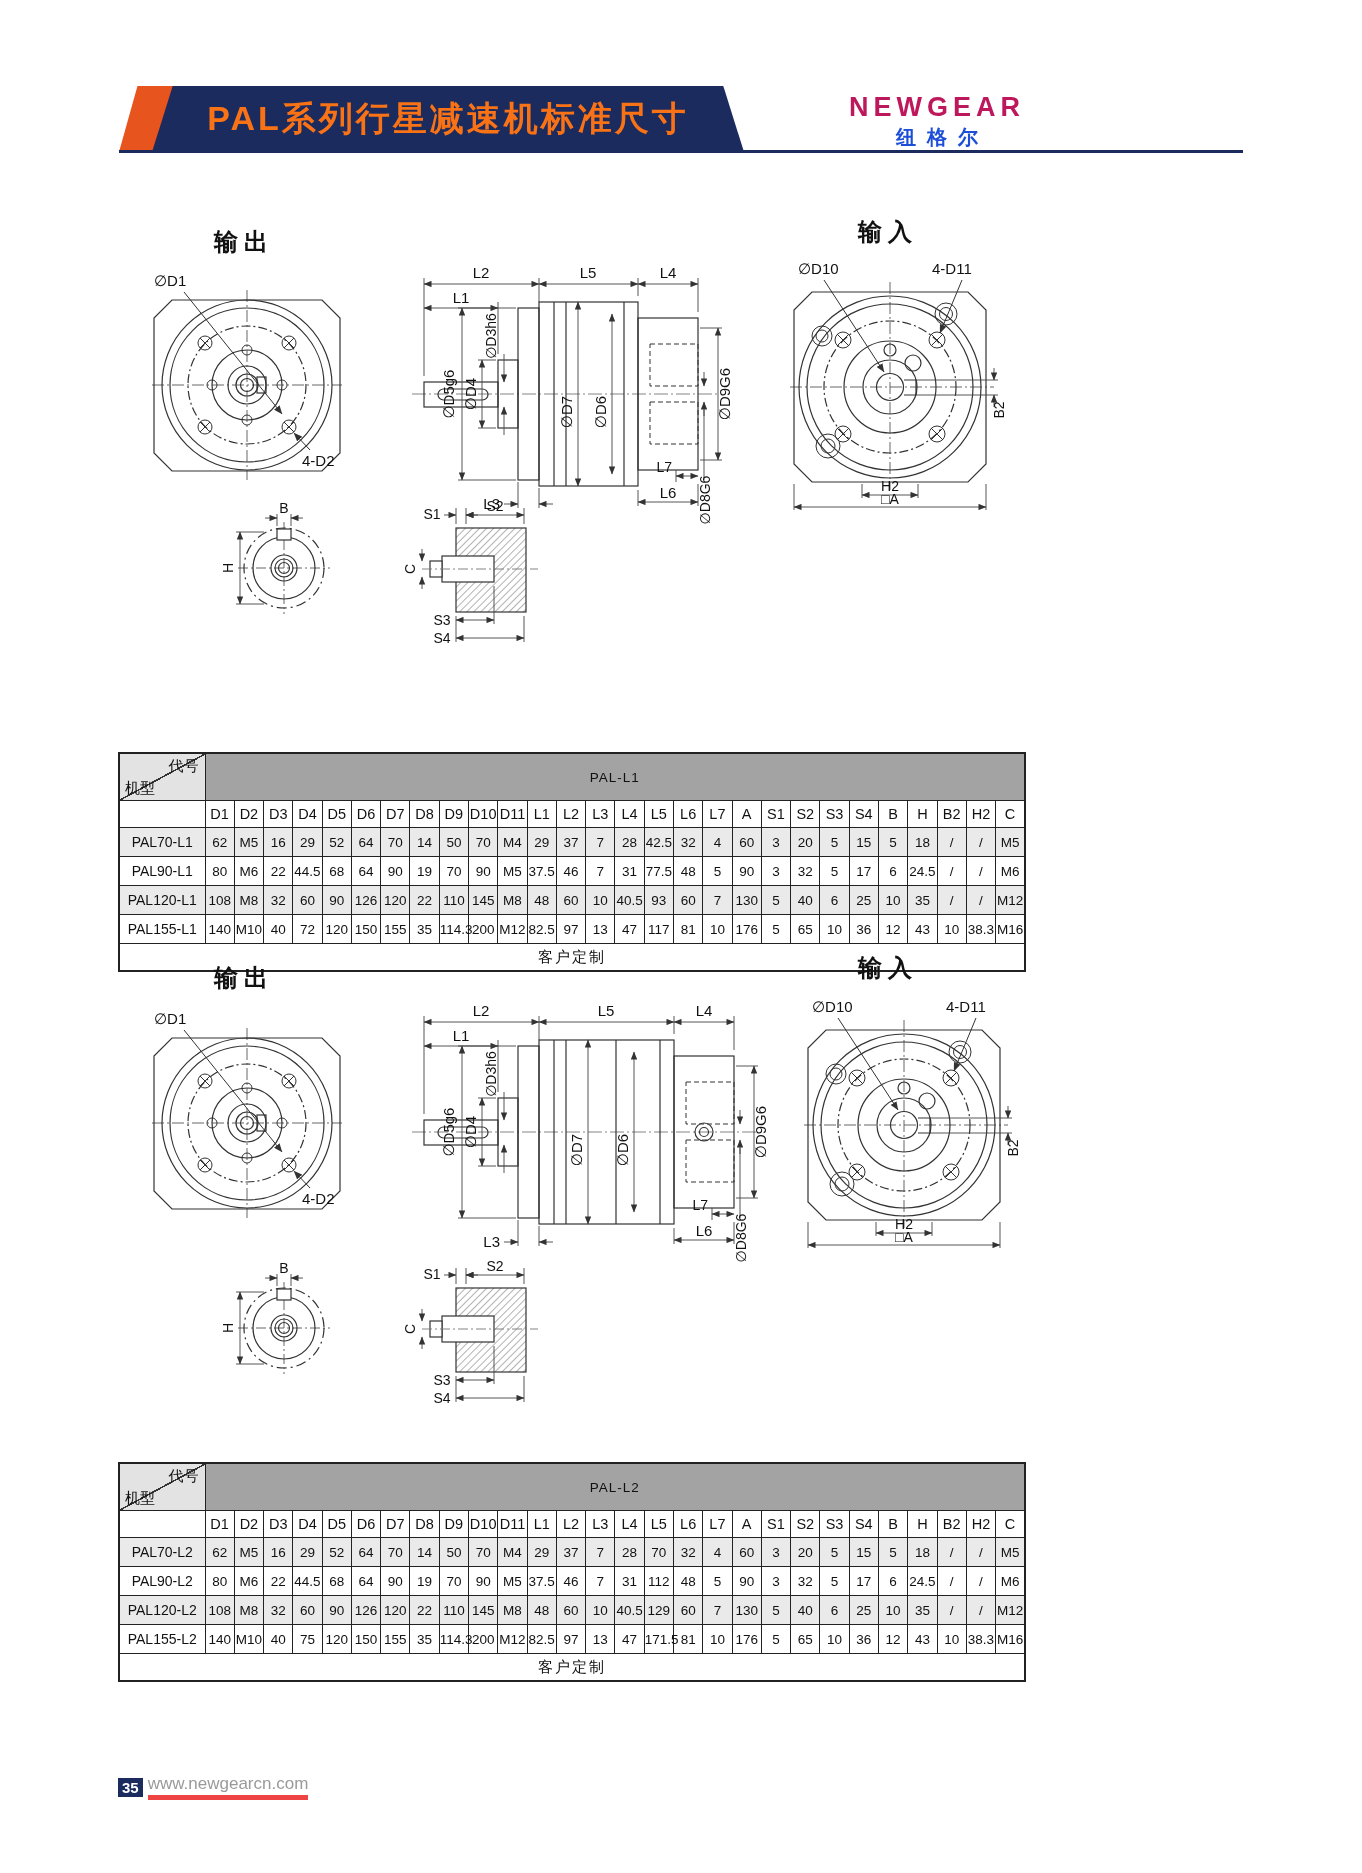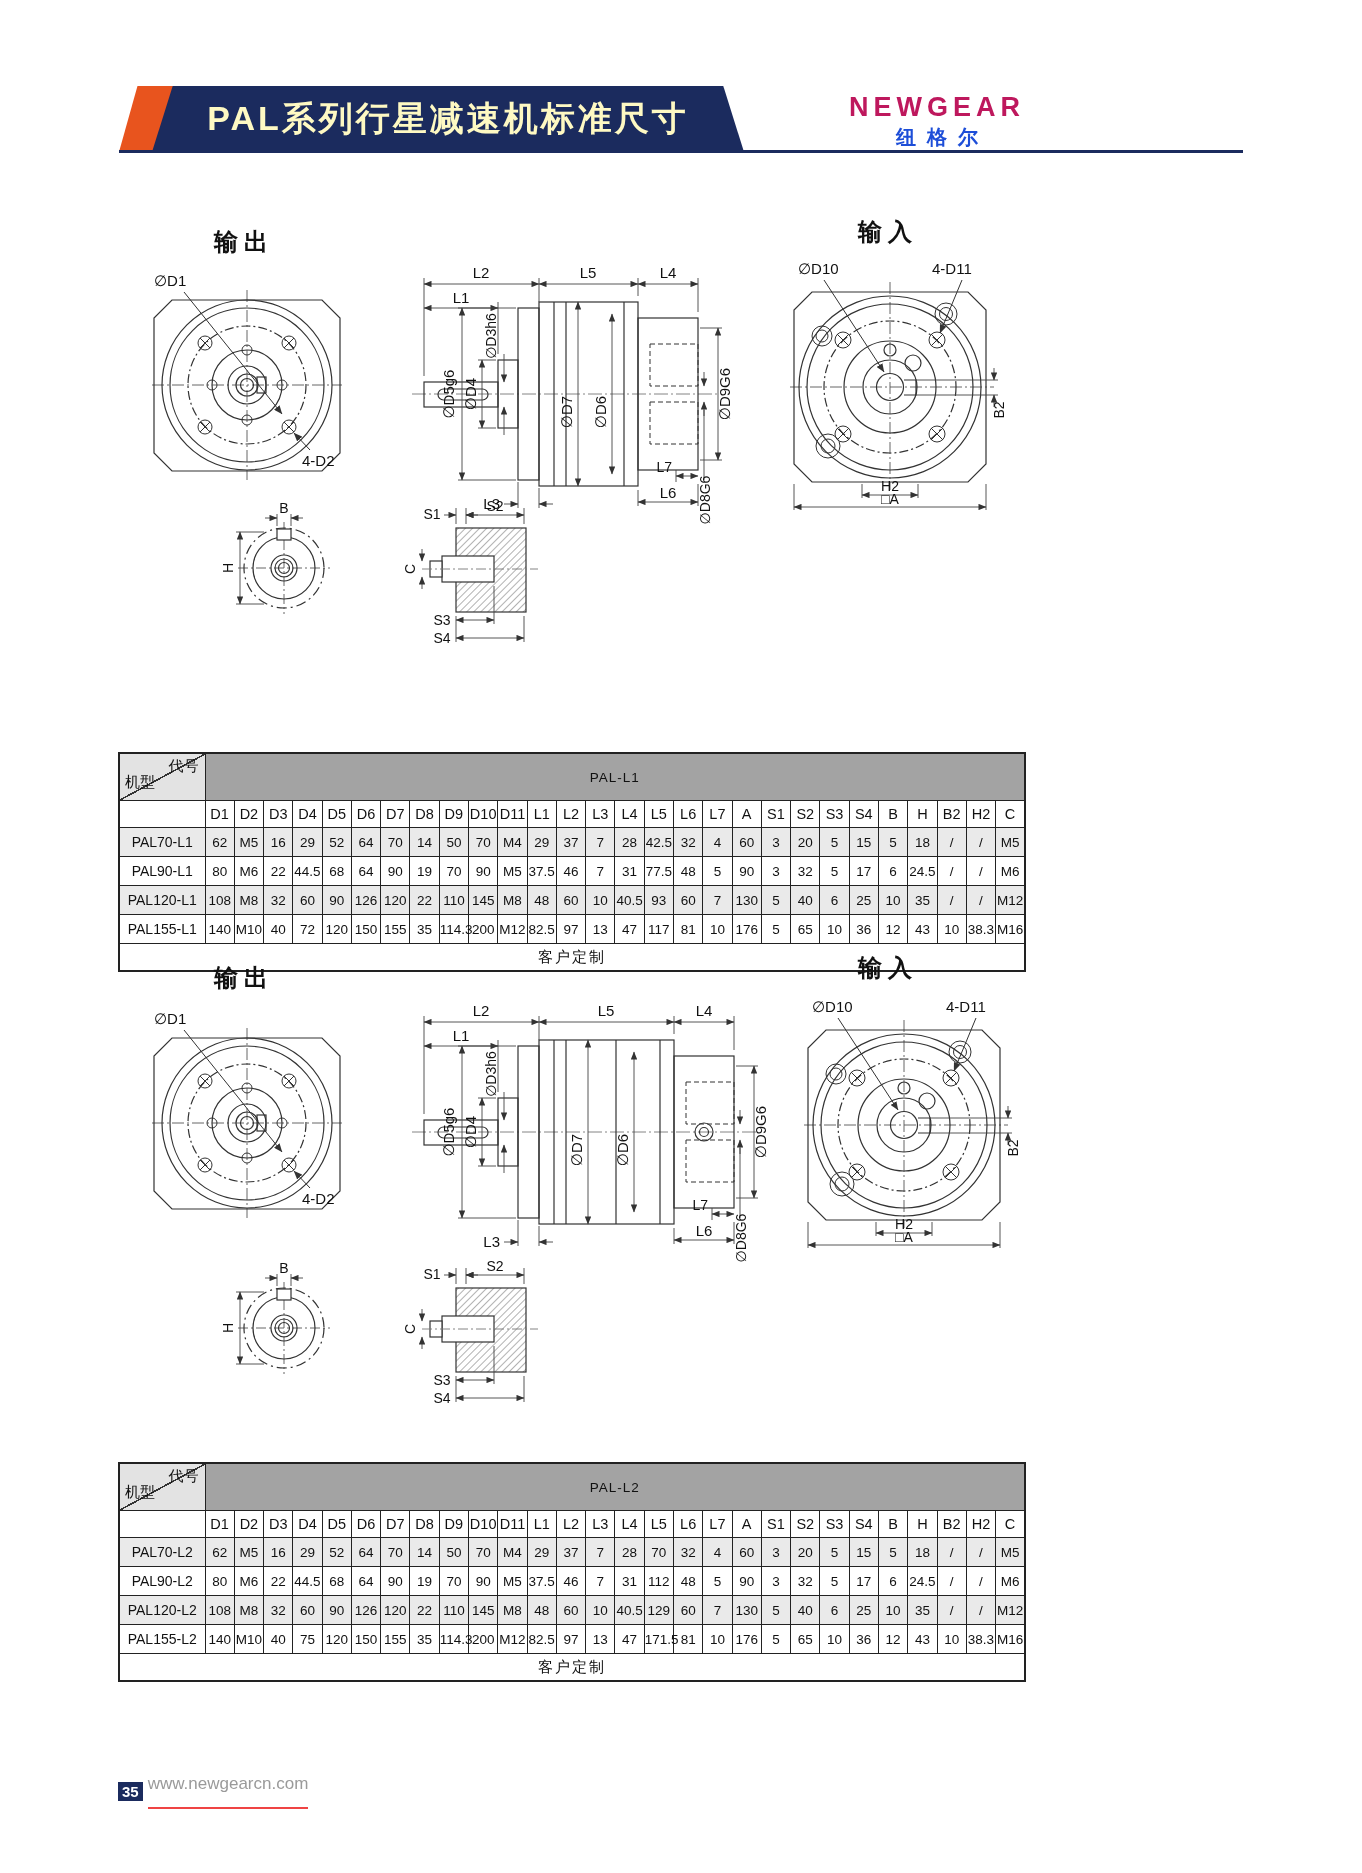--- a/index.html
+++ b/index.html
@@ -6,21 +6,21 @@
   body{font-family:"Liberation Sans","DejaVu Sans",sans-serif;color:#111;}
   #page{position:relative;width:1362px;height:1873px;background:#ffffff;overflow:hidden;}
   .abs{position:absolute;}
 
   
   .accent{width:66px;height:66px;background:#E8541E;
     clip-path:polygon(28% 0,100% 0,72% 100%,0 100%);}
   .banner{width:592px;height:66px;background:#1B2B5E;
     clip-path:polygon(3.5% 0,96.5% 0,100% 100%,0 100%);
     display:flex;align-items:center;justify-content:center;}
-  .banner span{color:#fef9c3;font-size:34px;font-weight:bold;letter-spacing:3px;}
+  .banner span{color:#f97316;font-size:34px;font-weight:bold;letter-spacing:3px;}
   .brand{width:210px;text-align:center;}
   .brand .en{font-size:27px;font-weight:800;letter-spacing:5px;color:#be185d;}
   .brand .cn{font-size:20px;font-weight:bold;letter-spacing:11px;color:#1d4ed8;margin-top:1px;text-indent:11px;}
   .hrule{height:2.5px;background:#1B2B5E;}
 
   .viewlabel{font-size:24px;font-weight:bold;letter-spacing:6px;color:#111;}
 
   
   .dim-table{border-collapse:collapse;width:100%;table-layout:fixed;border:2px solid #222;}
   .dim-table td{border:1px solid #222;text-align:center;padding:0;white-space:nowrap;
@@ -28,26 +28,26 @@
   .c-model{width:86px;}
   .series-row td{height:46px;}
   .series-cell{background:#a3a3a3;font-size:21px;letter-spacing:1px;}
   .colhead-row td{height:26px;font-size:14.5px;background:#fff;margin-top:15px;}
   .shade td{background:#eaeaea;}
   .dim-table td.model{font-size:14px;}
   .custom-row td{height:26px;font-size:15px;letter-spacing:2px;}
   .diag{position:relative;background-color:#e3e3e3;
     background-image:linear-gradient(to bottom right,transparent calc(50% - 0.8px),#333 calc(50% - 0.8px),#333 calc(50% + 0.8px),transparent calc(50% + 0.8px));margin-top:17px;}
   .diag .t{position:absolute;top:3px;right:6px;font-size:15px;}
-  .diag .b{position:absolute;bottom:8px;left:5px;font-size:15px;}
+  .diag .b{position:absolute;bottom:2px;left:5px;font-size:15px;}
 
   
   .pagefoot{display:flex;align-items:center;gap:5px;}
   .pagenum{background:#1B2B5E;color:#fff;font-size:15px;font-weight:bold;padding:1px 4px;}
-  .siteurl{color:#9a9a9a;font-size:17px;border-bottom:2px solid #ef4444;padding-bottom:13px;}
+  .siteurl{color:#9a9a9a;font-size:17px;border-bottom:5px solid #ef4444;padding-bottom:1px;}
 
   svg text{font-family:"Liberation Sans","DejaVu Sans",sans-serif;}
 </style>
 </head>
 <body>
 
 <div id="page">
 
   <svg width="0" height="0" style="position:absolute" aria-hidden="true">
     <defs>

